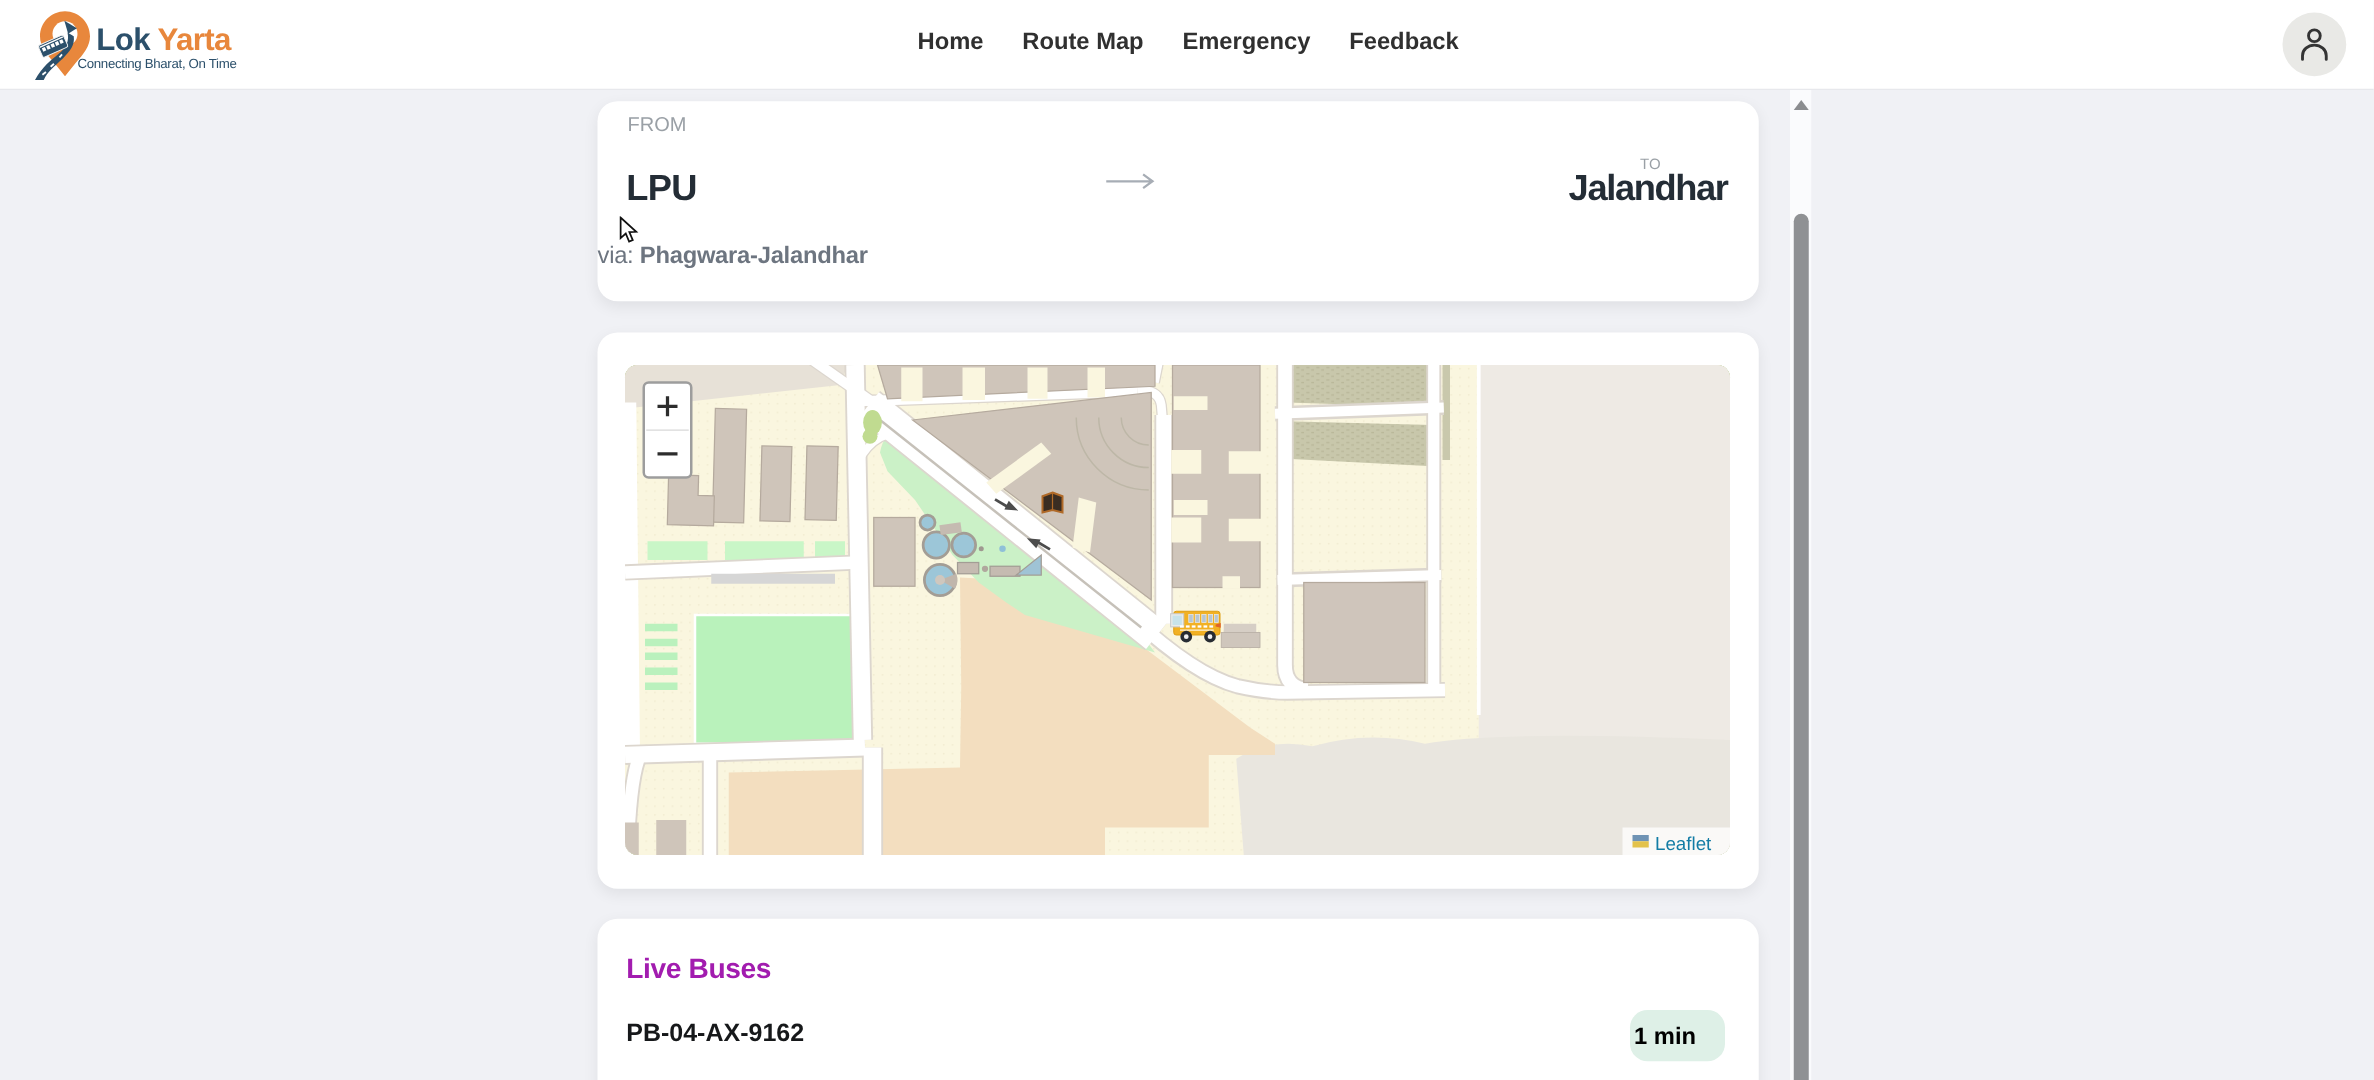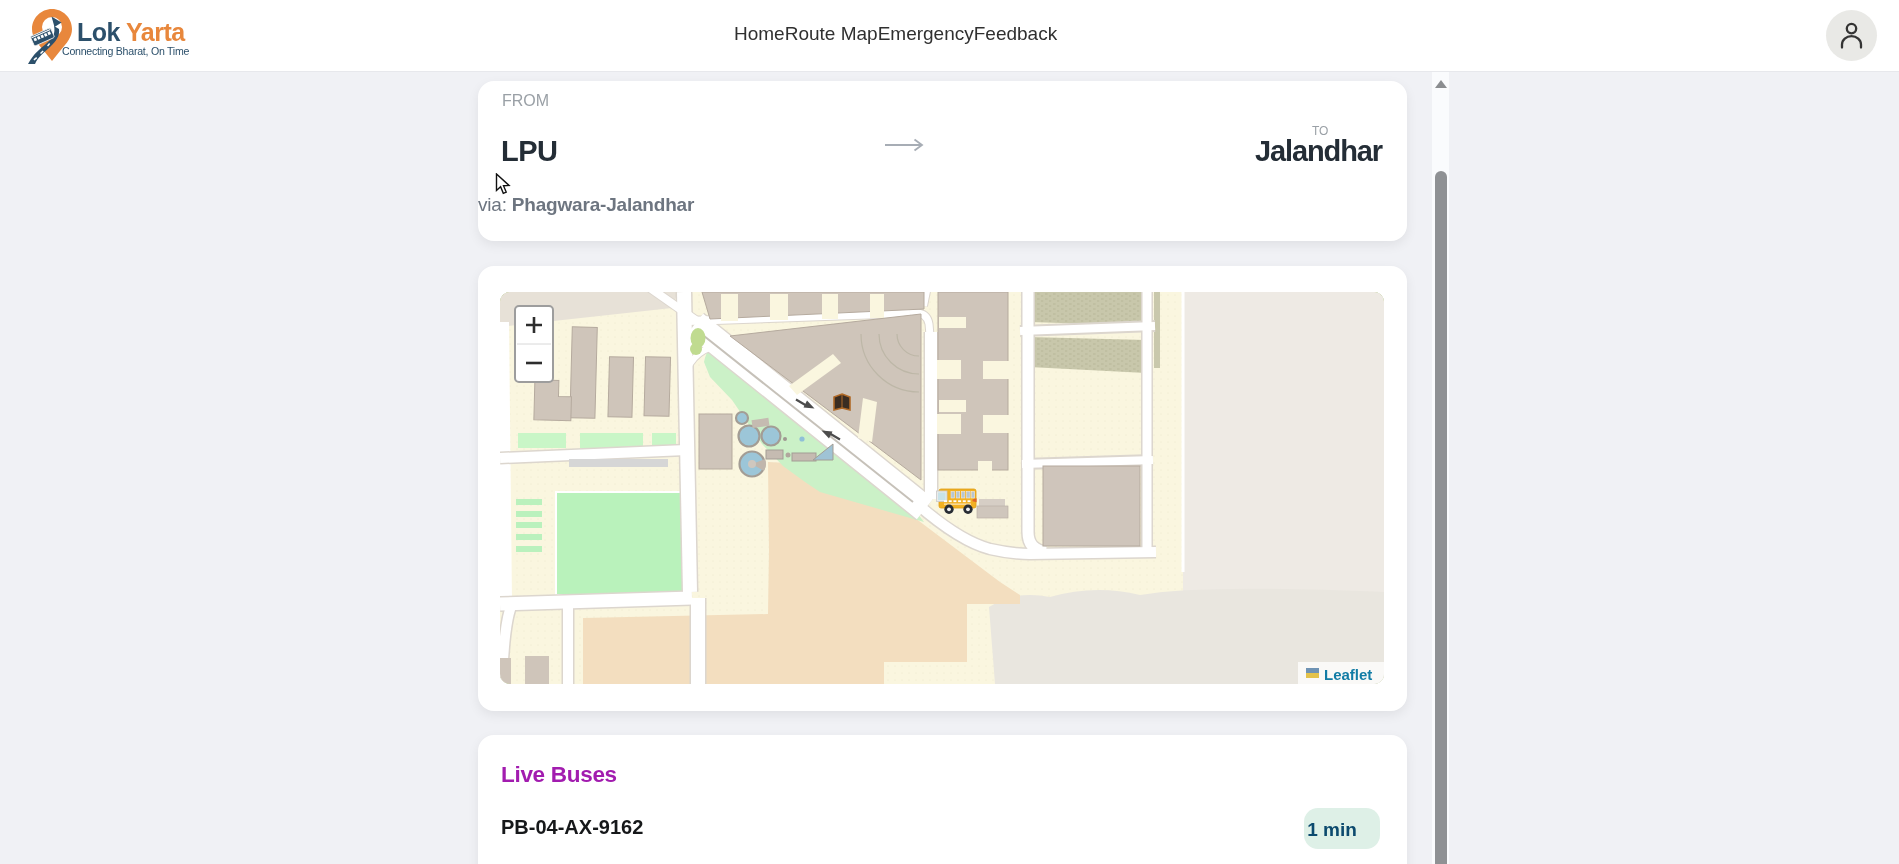--- a/index.html
+++ b/index.html
@@ -32,21 +32,21 @@
     <rect x="15.2" y="26.6" width="2.7" height="3" fill="#fff"></rect>
     <rect x="19" y="26.6" width="2.7" height="3" fill="#fff"></rect>
     <rect x="22.8" y="26.6" width="2.7" height="3" fill="#fff"></rect>
   </g>
 </svg>
 
 <div class="abs" style="left:77px;top:18px;font-size:25px;font-weight:bold;color:#2c506b;letter-spacing:-0.5px;">Lok <span style="color:#e8873c">Yarta</span></div>
 
 <div class="abs" style="left:62px;top:45px;font-size:10.6px;color:#2c506b;letter-spacing:-0.25px;">Connecting Bharat, On Time</div>
 
-<div class="abs" style="left:734px;top:23px;display:flex;font-size:19px;font-weight:normal;color:#303030;white-space:nowrap;">
+<div class="abs" style="left:734px;top:23px;display:flex;gap:31px;font-size:19px;font-weight:bold;color:#303030;white-space:nowrap;">
   <span>Home</span>
     <span>Route Map</span>
     <span>Emergency</span>
     <span>Feedback</span>
 </div>
 
 <div class="abs" style="left:1826px;top:10px;width:51px;height:51px;border-radius:50%;background:#e9e9e6;"></div>
 
 <svg class="abs" style="left:1839px;top:22px;" width="25" height="27" viewBox="0 0 25 27">
   <circle cx="12.5" cy="6.6" r="4.7" fill="none" stroke="#343434" stroke-width="2.3"></circle>
@@ -68,21 +68,21 @@
 <div class="abs" style="right:517px;top:135px;font-size:29px;font-weight:bold;color:#242d36;letter-spacing:-1.1px;">Jalandhar</div>
 
 <div class="abs" style="left:478px;top:194px;width:929px;text-align:left;font-size:19px;letter-spacing:-0.2px;color:#6d7580;">via: <b>Phagwara-Jalandhar</b></div>
 
 <svg class="abs" style="left:495px;top:173px;" width="17" height="23" viewBox="0 0 17 23">
   <path d="M1.5 1 L1.5 17.5 L5.6 13.8 L8.3 20.3 L11.2 19.1 L8.5 12.7 L14 12.4 Z" fill="#fff" stroke="#111" stroke-width="1.4"></path>
 </svg>
 
 <div class="card" style="top:266px;height:445px;"></div>
 
-<div class="abs" style="left:500px;top:292px;width:884px;height:392px;border-radius:10px;overflow:hidden;background:#4d7c0f;font-weight:bold;">
+<div class="abs" style="left:500px;top:292px;width:884px;height:392px;border-radius:10px;overflow:hidden;background:#4d7c0f;">
 <svg width="884" height="392" viewBox="0 0 884 392">
   <defs>
     <pattern id="dots" width="7" height="7" patternUnits="userSpaceOnUse">
       <rect width="7" height="7" fill="#faf6df"></rect>
       <circle cx="3" cy="3" r="0.6" fill="#eee8cc"></circle>
     </pattern>
     <pattern id="scrub" width="8" height="5" patternUnits="userSpaceOnUse">
       <rect width="8" height="5" fill="#c8c7ab"></rect>
       <rect x="1" y="1.5" width="2.6" height="1" fill="#b9b799"></rect>
       <rect x="5" y="3.5" width="2.2" height="1" fill="#b9b799"></rect>
@@ -300,19 +300,19 @@
 </svg>
 
 <div class="card" style="top:735px;height:200px;"></div>
 
 <div class="abs" style="left:501px;top:762px;font-size:22.5px;font-weight:bold;color:#a21caf;letter-spacing:-0.3px;">Live Buses</div>
 
 <div class="abs" style="left:501px;top:816px;font-size:20px;font-weight:bold;color:#16181a;">PB-04-AX-9162</div>
 
 <div class="abs" style="left:1304px;top:808px;width:76px;height:41px;border-radius:14px;background:#def0e7;"></div>
 
-<div class="abs" style="left:1304px;top:819px;width:56px;text-align:center;font-size:19px;font-weight:bold;color:#0c4a6e;">1 min</div>
+<div class="abs" style="left:1304px;top:819px;width:56px;text-align:center;font-size:19px;font-weight:bold;color:#000000;">1 min</div>
 
 <div class="abs" style="left:1432px;top:72px;width:17px;height:792px;background:#fafbfd;"></div>
 
 <div class="abs" style="left:1435px;top:80px;width:0;height:0;border-left:6px solid transparent;border-right:6px solid transparent;border-bottom:8px solid #8b8d90;"></div>
 
 <div class="abs" style="left:1435px;top:171px;width:12px;height:700px;background:#8f9194;border-radius:6px 6px 0 0;"></div>
 
 </body></html>

